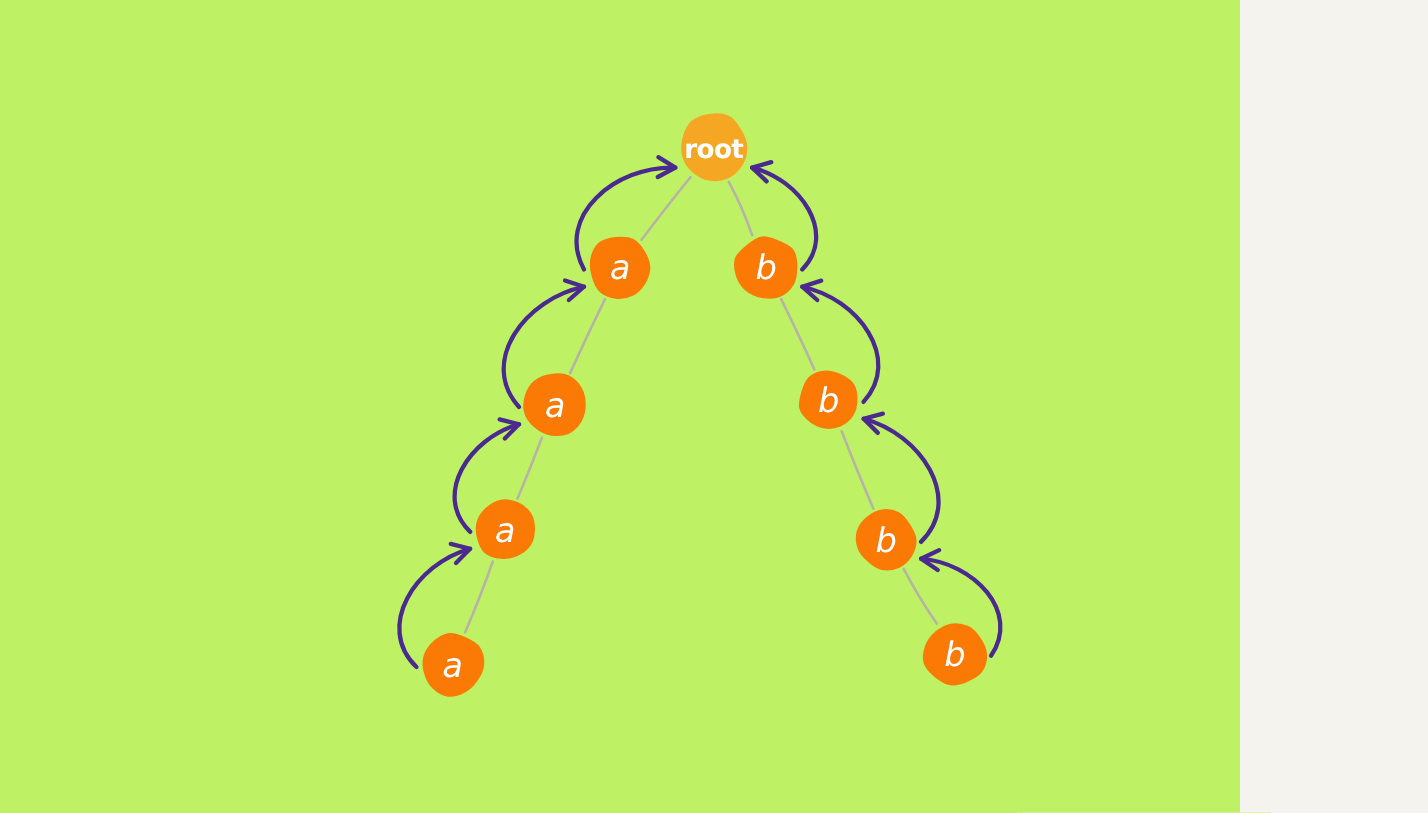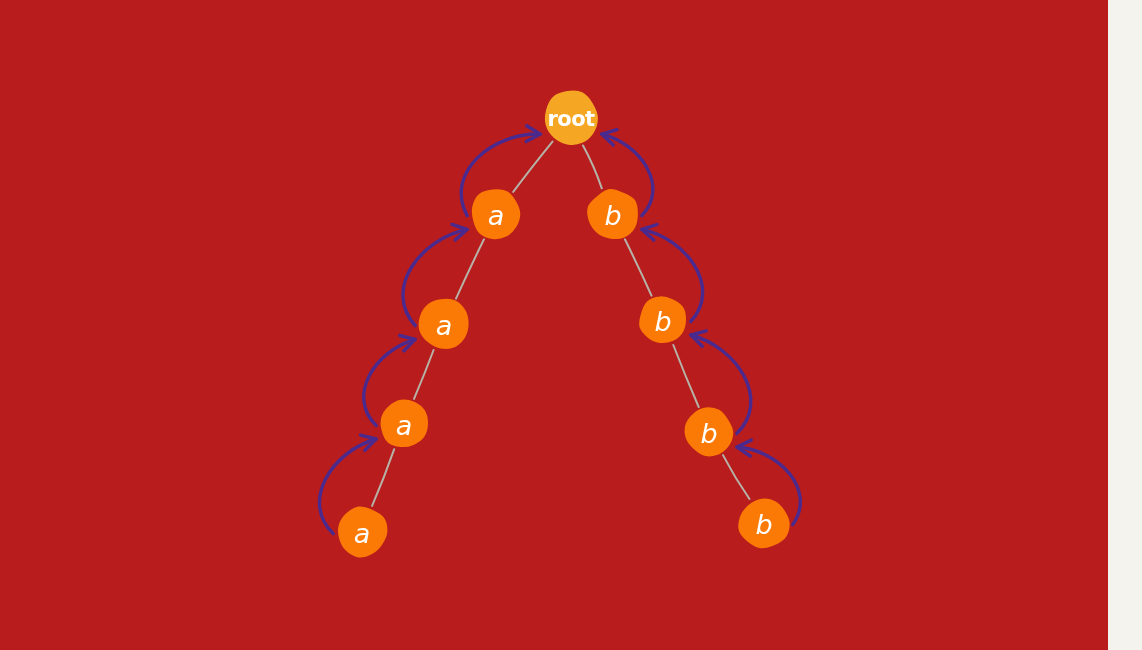--- a/index.html
+++ b/index.html
@@ -8,23 +8,23 @@
   }
   body {
     width: 1142px;
     height: 650px;
     background: #f5f3ee;
     font-family: "DejaVu Sans", sans-serif;
     overflow: hidden;
   }
   #canvas-root {
     position: relative;
-    width: 1108px;
+    width: 992px;
     height: 650px;
-    background: #b91c1c;
+    background: #bef264;
   }
   svg#diagram {
     position: absolute;
     left: 0;
     top: 0;
     width: 1142px;
     height: 650px;
     display: block;
   }
   .node-label {

